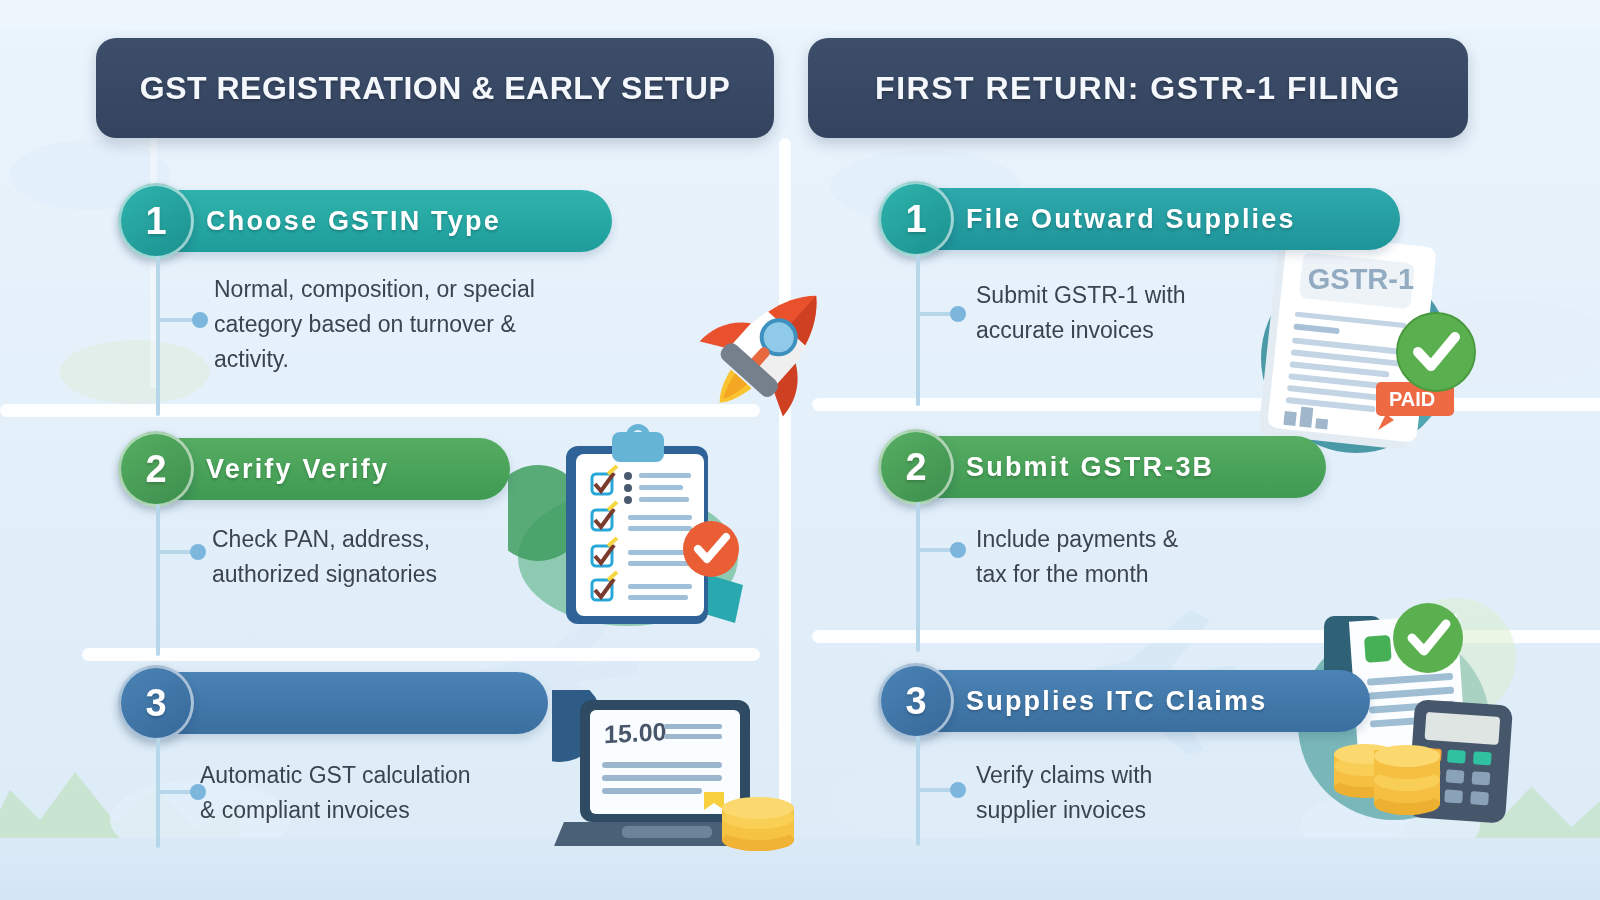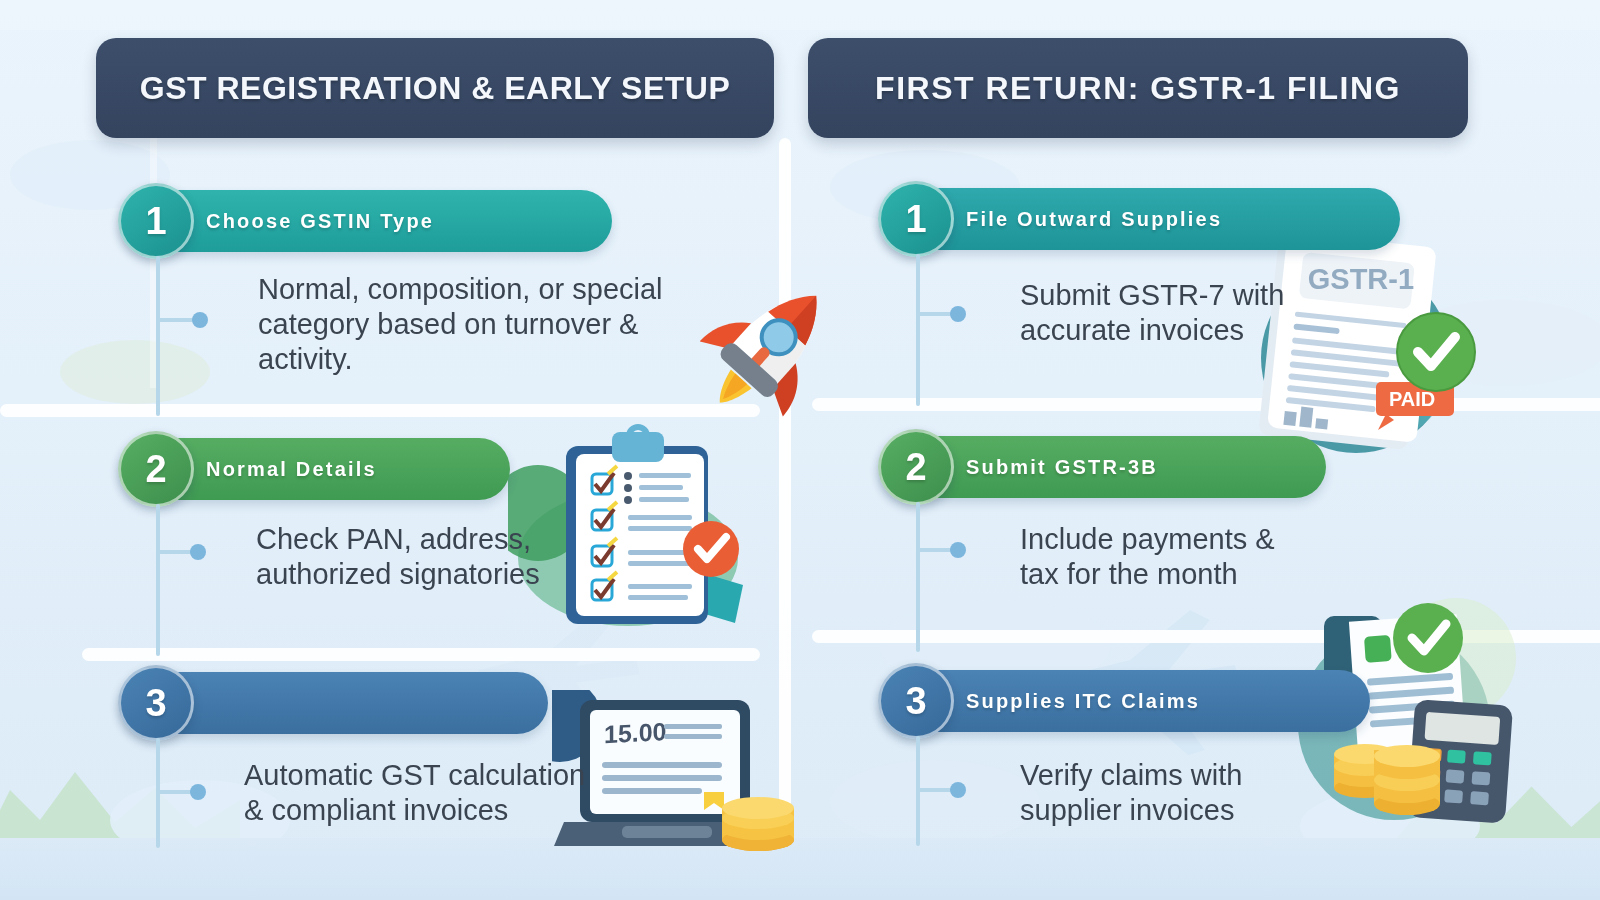--- a/index.html
+++ b/index.html
@@ -43,38 +43,37 @@
 
   
   .step { position:absolute; }
 
   .pill {
     position:relative; height:62px; border-radius:31px;
     display:flex; align-items:center;
     box-shadow:0 5px 10px rgba(45,80,110,.18);
   }
   .pill-label {
-    color:#ffffff; font-weight:bold; font-size:20px; letter-spacing:2.2px;
+    color:#ffffff; font-weight:bold; font-size:27px; letter-spacing:2.2px;
     text-shadow:0 2px 3px rgba(0,0,0,.2); white-space:nowrap;
     margin-left:86px;
   }
   .badge {
     position:absolute; left:-2px; top:-7px;
     width:76px; height:76px; border-radius:50%;
     display:flex; align-items:center; justify-content:center;
     color:#fff; font-size:38px; font-weight:bold;
     box-shadow:0 4px 9px rgba(30,60,90,.25);
     border:3px solid rgba(255,255,255,.55);
     text-shadow:0 2px 3px rgba(0,0,0,.18);
   }
 
   .desc {
-    position:absolute; color:#3a4450; font-size:29px; line-height:35px;
+    position:absolute; color:#3a4450; font-size:23px; line-height:35px;
     white-space:pre-line;
-    margin-left:44px;
   }
 
   
   .conn-v { position:absolute; width:4px; background:#b6d7ea; border-radius:2px; }
   .conn-h { position:absolute; height:4px; background:#b6d7ea; border-radius:2px; }
   .conn-dot{ position:absolute; width:16px; height:16px; border-radius:50%;
              background:#7cb6dd; }
 
   
   .art { position:absolute; }
@@ -307,21 +306,21 @@
   <div class="conn-dot" style="left:192px; top:312px;"></div>
   <div class="desc" style="left:214px; top:272px; width:420px;">Normal, composition, or special
 category based on turnover &amp;
 activity.</div>
 
   <div class="step" style="left:120px; top:438px;">
     <div class="pill" style="width:390px; background:linear-gradient(180deg,#56ad62 0%,#3f9a52 100%);">
       <div class="badge" style="background:linear-gradient(145deg,#57ae63,#3d8f4c);">
         <span>2</span>
       </div>
-      <div class="pill-label">Normal Details</div>
+      <div class="pill-label">Verify Verify</div>
     </div>
   </div>
   <div class="conn-v" style="left:156px; top:504px; height:152px;"></div>
   <div class="conn-h" style="left:156px; top:550px; width:40px;"></div>
   <div class="conn-dot" style="left:190px; top:544px;"></div>
   <div class="desc" style="left:212px; top:522px; width:420px;">Check PAN, address,
 authorized signatories</div>
 
   <div class="step" style="left:120px; top:672px;">
     <div class="pill" style="width:428px; background:linear-gradient(180deg,#4b83b5 0%,#3a6f9f 100%);">
@@ -340,21 +339,21 @@
     <div class="pill" style="width:520px; background:linear-gradient(180deg,#2fa9ad 0%,#1d9498 100%);">
       <div class="badge" style="background:linear-gradient(145deg,#2fb3ac,#1b918f);">
         <span>1</span>
       </div>
       <div class="pill-label">File Outward Supplies</div>
     </div>
   </div>
   <div class="conn-v" style="left:916px; top:254px; height:152px;"></div>
   <div class="conn-h" style="left:916px; top:312px; width:40px;"></div>
   <div class="conn-dot" style="left:950px; top:306px;"></div>
-  <div class="desc" style="left:976px; top:278px; width:330px;">Submit GSTR-7 with
+  <div class="desc" style="left:976px; top:278px; width:330px;">Submit GSTR-1 with
 accurate invoices</div>
 
   <div class="step" style="left:880px; top:436px;">
     <div class="pill" style="width:446px; background:linear-gradient(180deg,#56ad62 0%,#3f9a52 100%);">
       <div class="badge" style="background:linear-gradient(145deg,#57ae63,#3d8f4c);">
         <span>2</span>
       </div>
       <div class="pill-label">Submit GSTR-3B</div>
     </div>
   </div>

